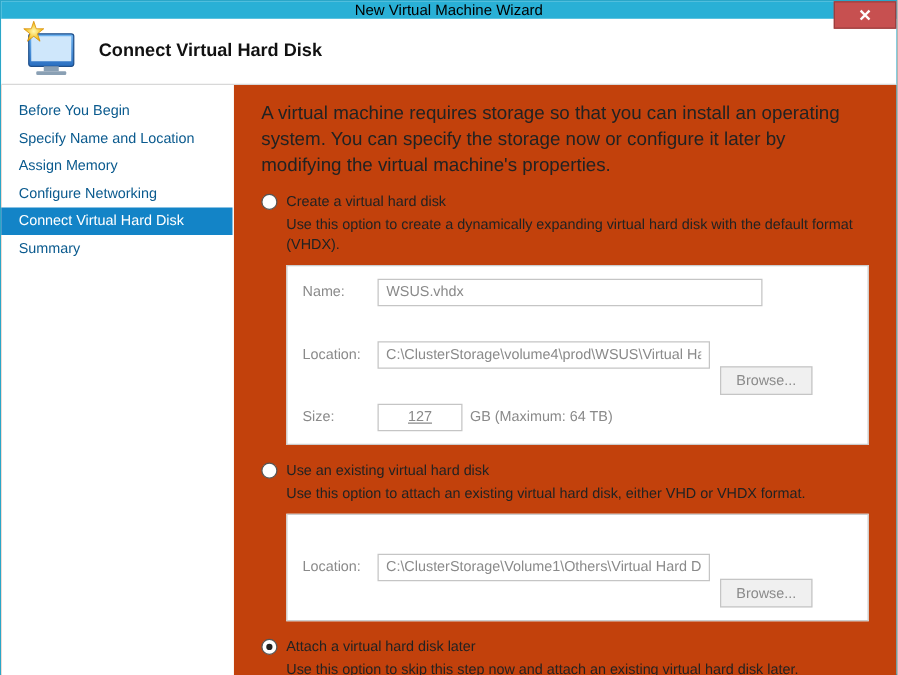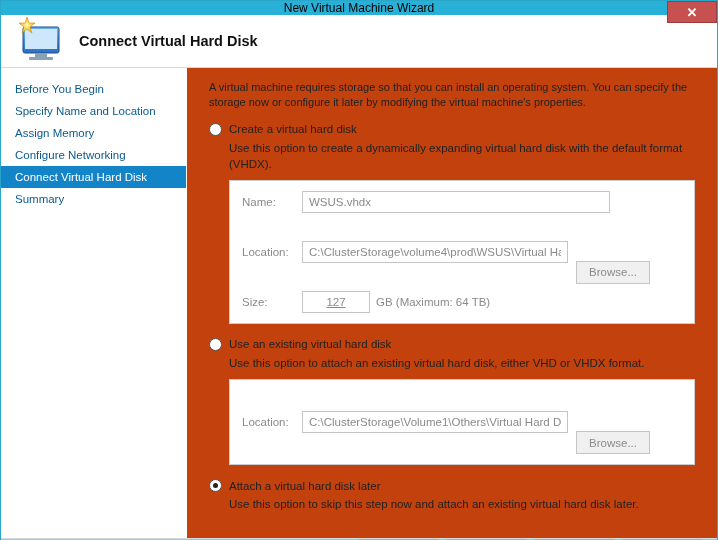--- a/index.html
+++ b/index.html
@@ -84,21 +84,21 @@
     background: #1384c7;
     color: #fff;
   }
   .content {
     flex: 1;
     padding: 12px 22px 12px 22px;
     color: #222;
     position: relative;
   }
   .intro {
-    font-size: 11px;
+    font-size: 15px;
     line-height: 1.4;
     margin-bottom: 12px;
   }
   .option {
     margin-bottom: 14px;
   }
   .option-head {
     display: flex;
     align-items: center;
     margin-bottom: 4px;

